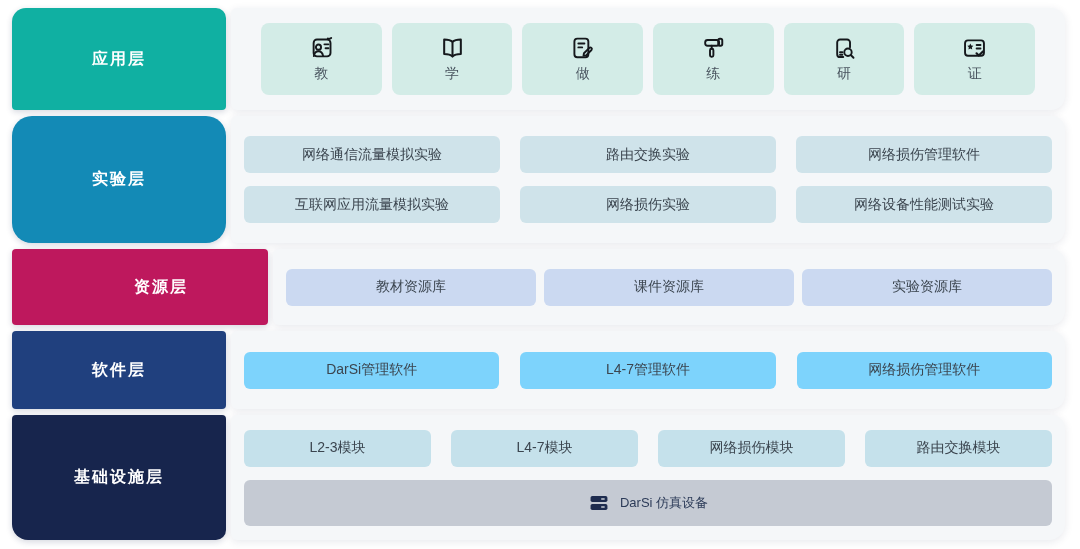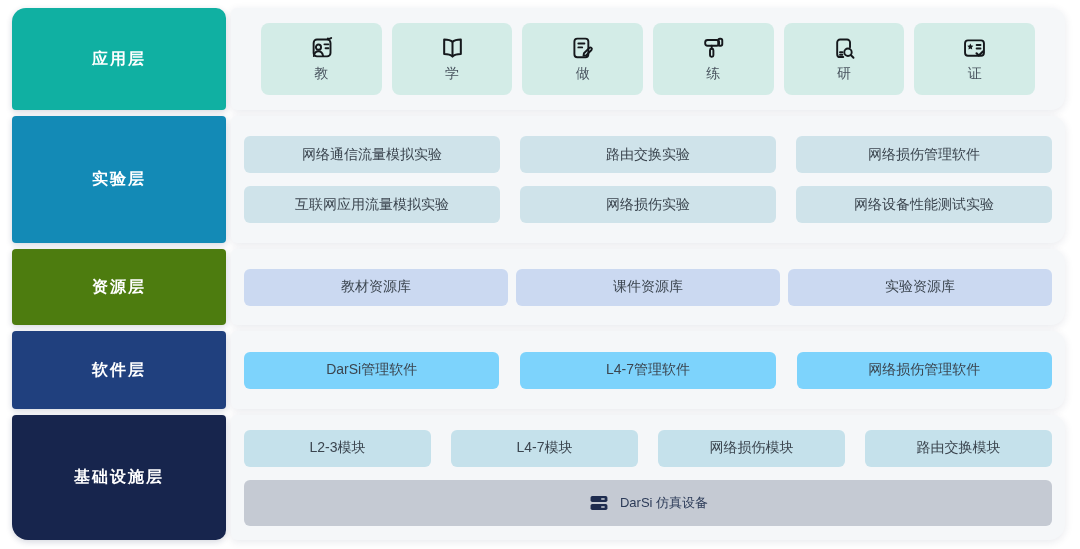--- a/index.html
+++ b/index.html
@@ -11,22 +11,22 @@
   .row{display:flex;gap:5px;}
   .r1{height:102px}.r2{height:127px}.r3{height:76px}.r4{height:78px}.r5{height:125px}
 
   
   .side{
     width:214px;flex:0 0 214px;display:flex;align-items:center;justify-content:center;
     color:#ffffff;font-weight:700;font-size:16px;letter-spacing:2px;border-radius:4px;
     box-shadow:0 2px 6px rgba(20,35,75,.18);
   }
   .s1{background:#10B0A2;border-radius:14px 10px 4px 4px;}
-  .s2{background:#138AB6;}
-  .s3{background:#4d7c0f;}
+  .s2{background:#138AB6;border-radius:20px;}
+  .s3{background:#be185d;padding-left:42px;}
   .s4{background:#20407E;}
   .s5{background:#17254D;border-radius:4px 4px 10px 16px;}
 
   
   .card{
     flex:1;background:#F5F7F9;border-radius:6px 14px 14px 6px;
     box-shadow:0 2px 8px rgba(25,39,80,.10);display:flex;
   }
   .card5{border-radius:6px 14px 16px 6px;}
   .card1{align-items:center;padding:0 30px;gap:10px;}

